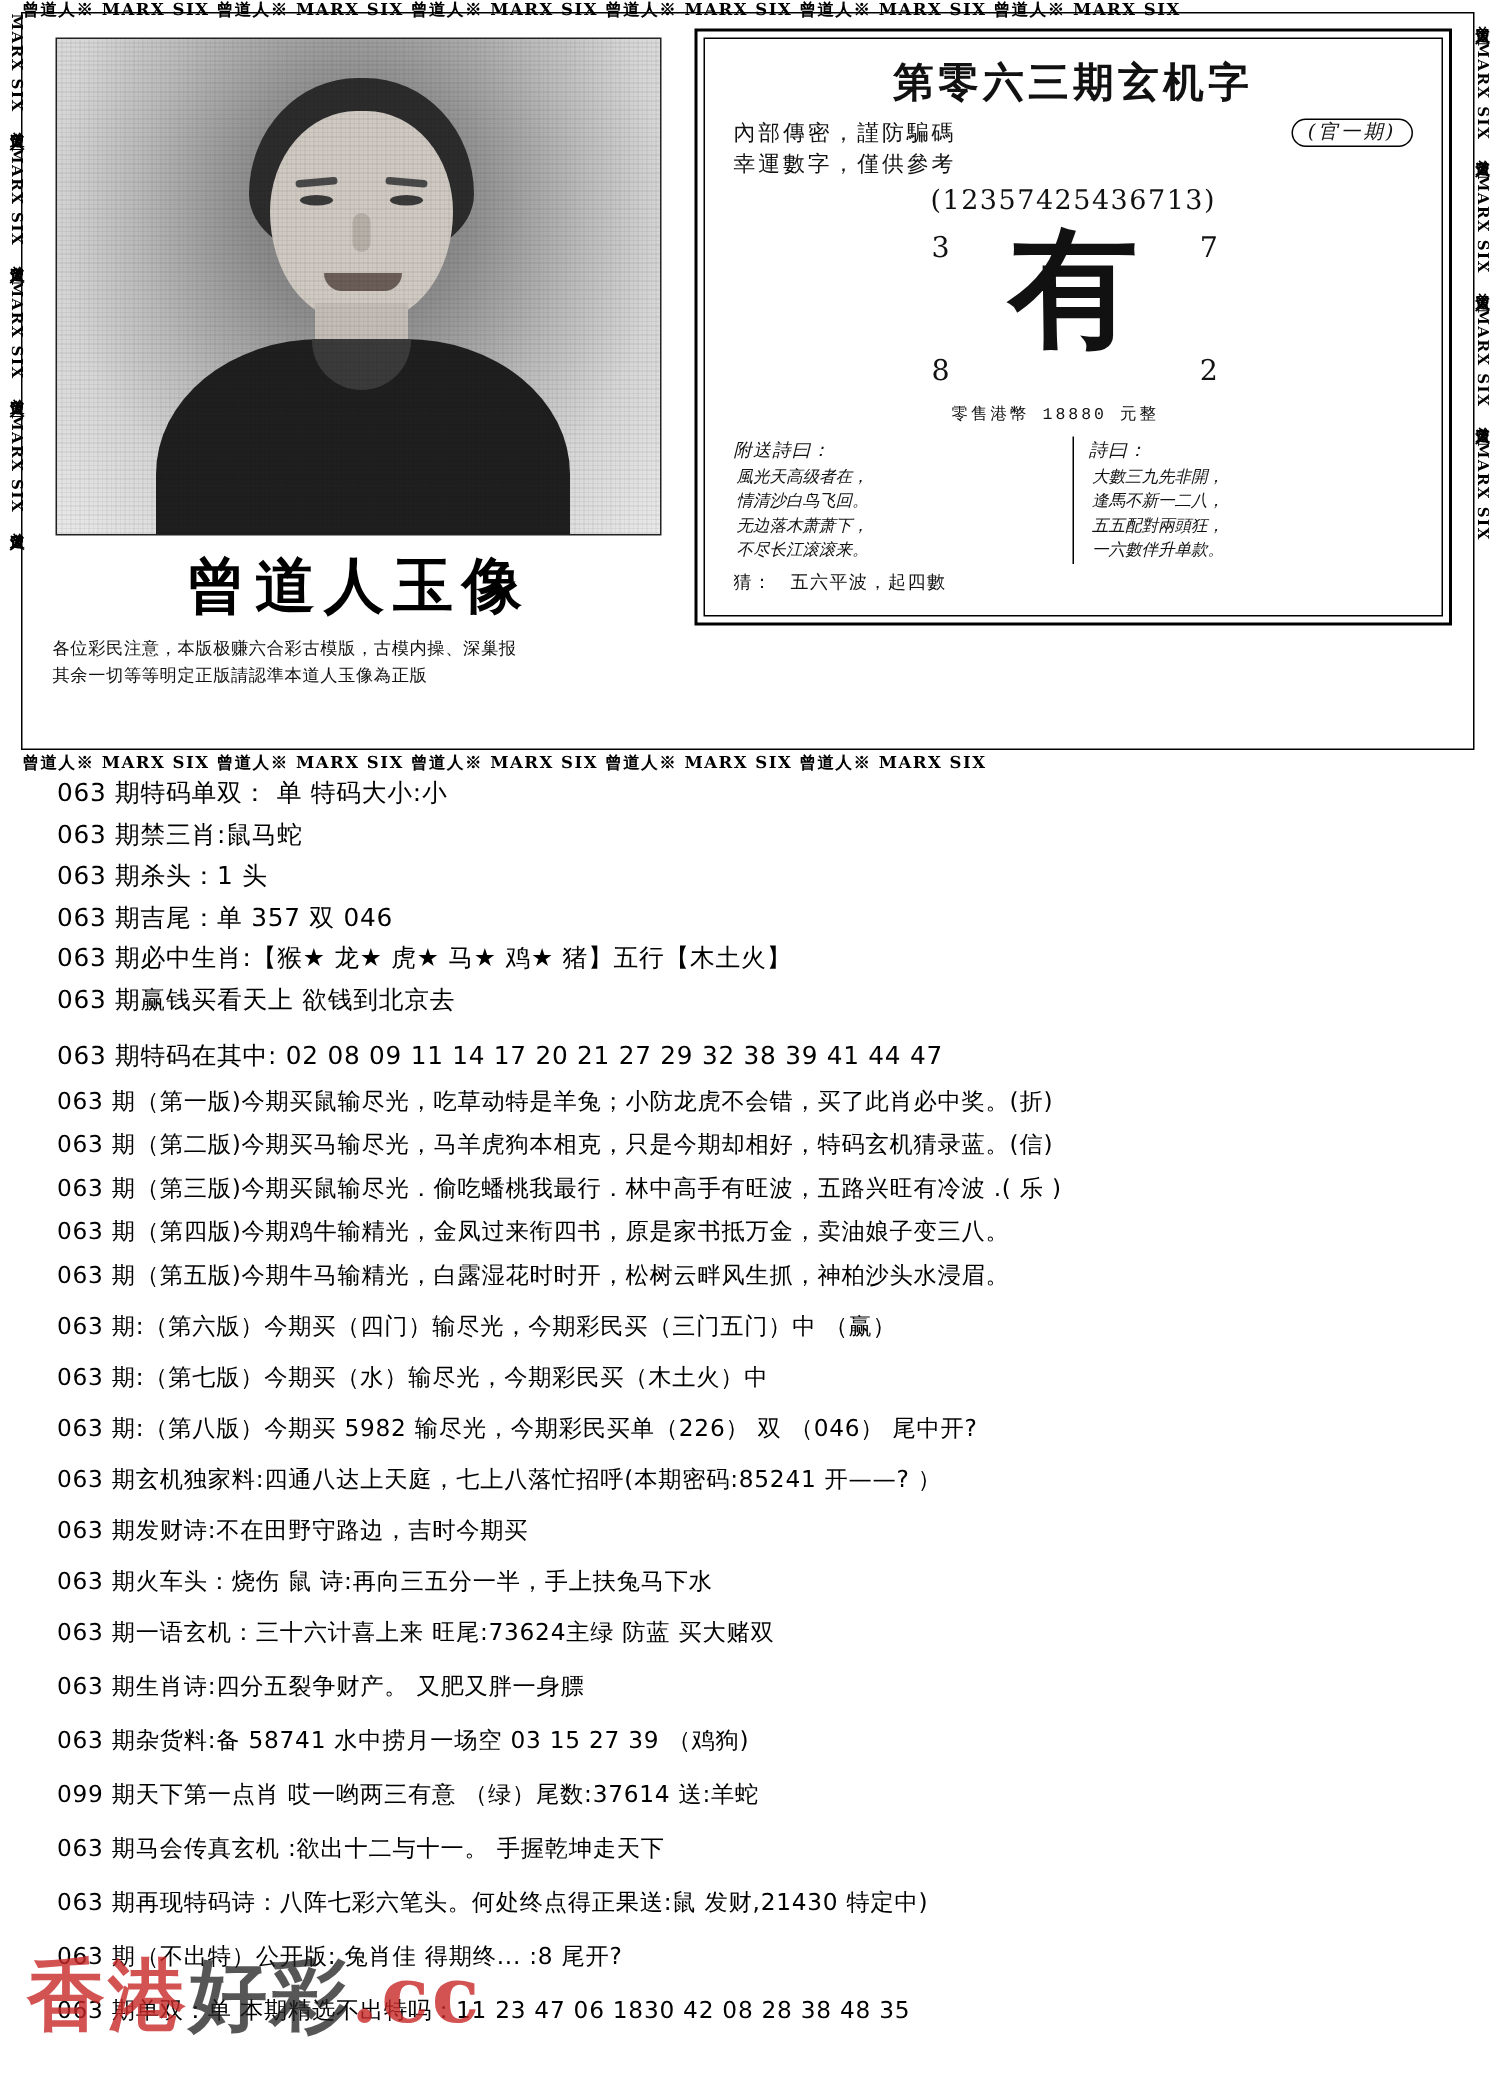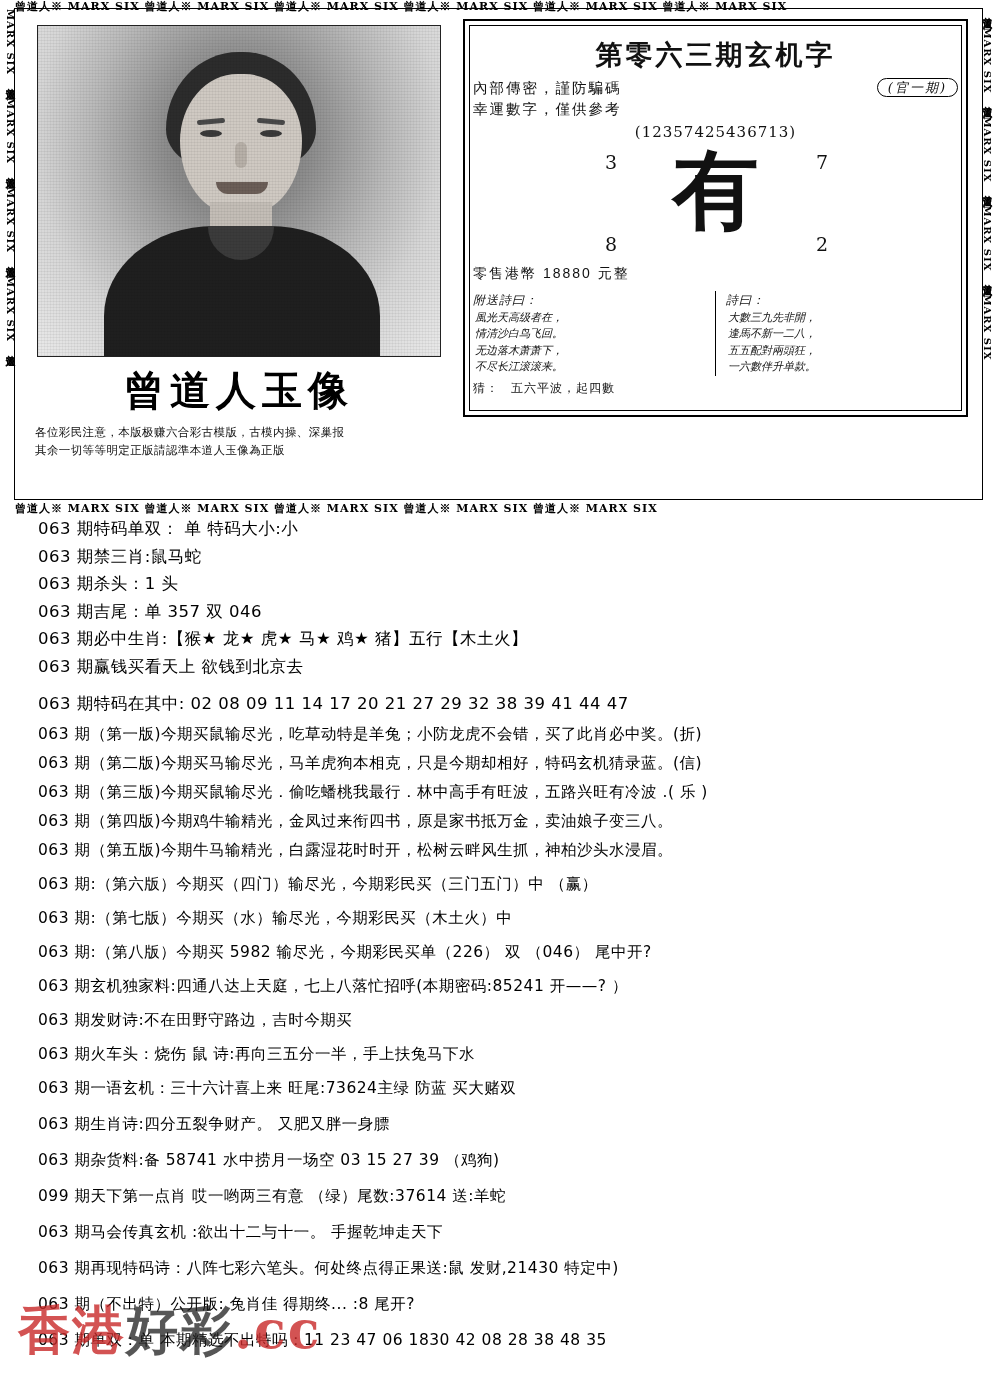--- a/index.html
+++ b/index.html
@@ -110,21 +110,21 @@
     letter-spacing:.4px;
   }
 
   
   .card-panel{flex:1;position:relative;}
   .card{
     border:2px solid #000;
     height:398px;
     position:relative;
     background:#fff;
-    padding:6px 0;
+    padding:6px 16px;
     box-sizing:border-box;
   }
   .card:after{
     content:"";position:absolute;left:4px;top:4px;right:4px;bottom:4px;
     border:1px solid #000;pointer-events:none;
   }
   .card-inner{position:relative;z-index:2;padding:4px 8px;}
   .card-title{
     text-align:center;
     font-family:"DejaVu Serif","Liberation Serif",serif;
@@ -135,39 +135,39 @@
   }
   .card-sub-row{
     display:flex;justify-content:space-between;align-items:flex-start;
     font-family:"DejaVu Serif","Liberation Serif",serif;
     font-size:14.5px;letter-spacing:2px;
   }
   .sub-left div{margin:2px 0;}
   .sub-right{font-size:14px;border:0;padding-top:2px;}
   .paren{border:1px solid #000;border-radius:12px;padding:1px 10px;font-size:13px;font-style:italic;}
   .lucky{
-    text-align:center;font-size:15px;letter-spacing:1px;margin:2px 0 0 0;
+    text-align:center;font-size:18px;letter-spacing:1px;margin:2px 0 0 0;
     font-family:"DejaVu Serif","Liberation Serif",serif;
   }
   .big-word-wrap{
     position:relative;height:120px;margin-top:2px;
   }
   .big-word{
     position:absolute;left:50%;top:4px;transform:translateX(-50%);
     font-family:"DejaVu Serif","Liberation Serif",serif;
     font-size:86px;font-weight:bold;line-height:1;
   }
   .corner-num{position:absolute;font-size:19px;font-family:"DejaVu Serif","Liberation Serif",serif;}
   .cn-tl{left:132px;top:8px;}
   .cn-tr{right:130px;top:8px;}
   .cn-bl{left:132px;bottom:8px;}
   .cn-br{right:130px;bottom:8px;}
   .price{
-    text-align:left;font-size:14px;letter-spacing:2px;margin:2px 24px 0 0;
-    font-family:Liberation Sans, sans-serif;
+    text-align:center;font-size:11px;letter-spacing:2px;margin:2px 24px 0 0;
+    font-family:Liberation Mono, monospace;
   }
   .poem-row{display:flex;gap:10px;margin-top:8px;font-size:11px;line-height:1.5;font-style:italic;}
   .poem-col{flex:1;}
   .poem-label{font-size:12px;letter-spacing:1px;}
   .poem-body{margin-left:2px;}
   .poem-body div{white-space:nowrap;}
   .vert-sep{width:1px;background:#000;}
   .guess-row{margin-top:4px;font-size:12px;display:flex;gap:12px;}
   .guess-row .g1{letter-spacing:1px;}
   .guess-row .g2{letter-spacing:1px;}

